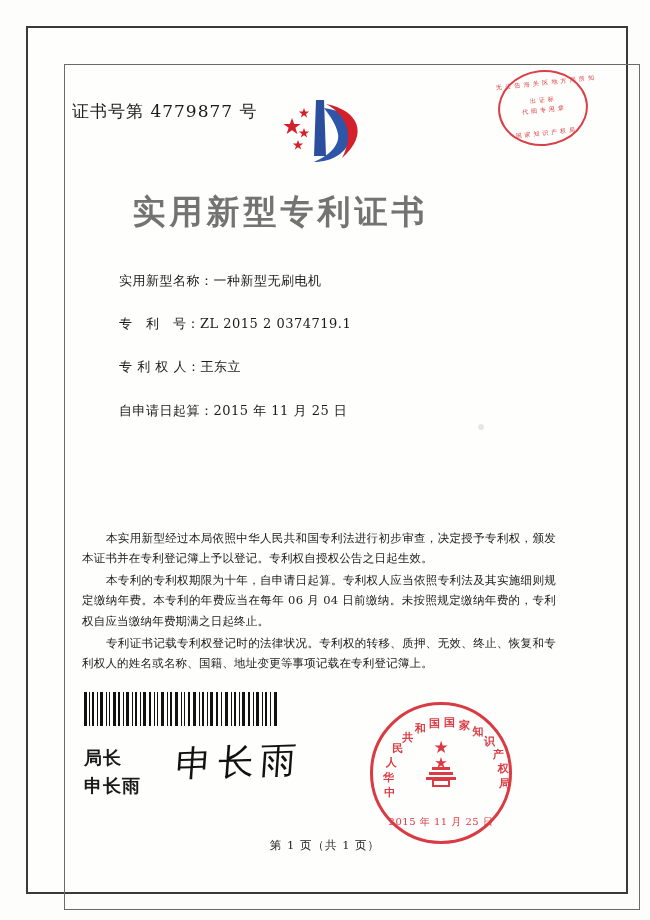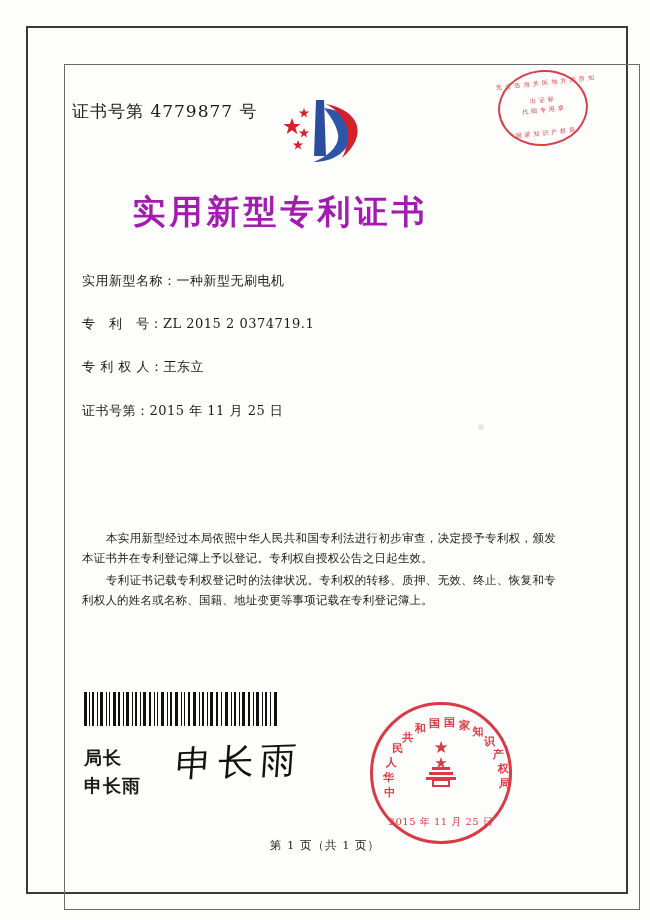--- a/index.html
+++ b/index.html
@@ -87,21 +87,21 @@
   .title {
     position: absolute;
     left: 0;
     top: 190px;
     width: 561px;
     text-align: center;
     font-size: 33px;
     font-weight: bold;
     letter-spacing: 4px;
     font-family: "DejaVu Serif", "Liberation Serif", serif;
-    color: #a21caf;
+    color: #737373;
   }
 
   
   .cert-no {
     position: absolute;
     left: 72px;
     top: 100px;
     font-size: 17px;
     letter-spacing: 1px;
   }
@@ -115,20 +115,21 @@
   }
   .field-row {
     font-size: 13px;
     line-height: 1.4;
     margin-bottom: 25px;
     white-space: nowrap;
   }
   .field-label {
     display: inline-block;
     letter-spacing: 0.5px;
+    margin-left: 37px;
   }
   .field-value {
     display: inline-block;
     letter-spacing: 0.5px;
   }
 
   
   .body-text {
     position: absolute;
     left: 82px;
@@ -301,28 +302,29 @@
     <div class="field-row">
       <span class="field-label">实用新型名称：</span><span class="field-value">一种新型无刷电机</span>
     </div>
     <div class="field-row">
       <span class="field-label">专　利　号：</span><span class="field-value">ZL 2015 2 0374719.1</span>
     </div>
     <div class="field-row">
       <span class="field-label">专 利 权 人：</span><span class="field-value">王东立</span>
     </div>
     <div class="field-row">
-      <span class="field-label">证书号第：</span><span class="field-value">2015 年 11 月 25 日</span>
+      <span class="field-label">自申请日起算：</span><span class="field-value">2015 年 11 月 25 日</span>
     </div>
   </div>
 
   <div class="faint-mark"></div>
 
   <div class="body-text">
     <p>本实用新型经过本局依照中华人民共和国专利法进行初步审查，决定授予专利权，颁发本证书并在专利登记簿上予以登记。专利权自授权公告之日起生效。</p>
+    <p>本专利的专利权期限为十年，自申请日起算。专利权人应当依照专利法及其实施细则规定缴纳年费。本专利的年费应当在每年 06 月 04 日前缴纳。未按照规定缴纳年费的，专利权自应当缴纳年费期满之日起终止。</p>
     <p>专利证书记载专利权登记时的法律状况。专利权的转移、质押、无效、终止、恢复和专利权人的姓名或名称、国籍、地址变更等事项记载在专利登记簿上。</p>
   </div>
 
   <div class="barcode">
     <div class="bar" style="left:0px;width:3px;"></div>
     <div class="bar" style="left:5px;width:1px;"></div>
     <div class="bar" style="left:8px;width:2px;"></div>
     <div class="bar" style="left:13px;width:1px;"></div>
     <div class="bar" style="left:16px;width:3px;"></div>
     <div class="bar" style="left:22px;width:1px;"></div>

